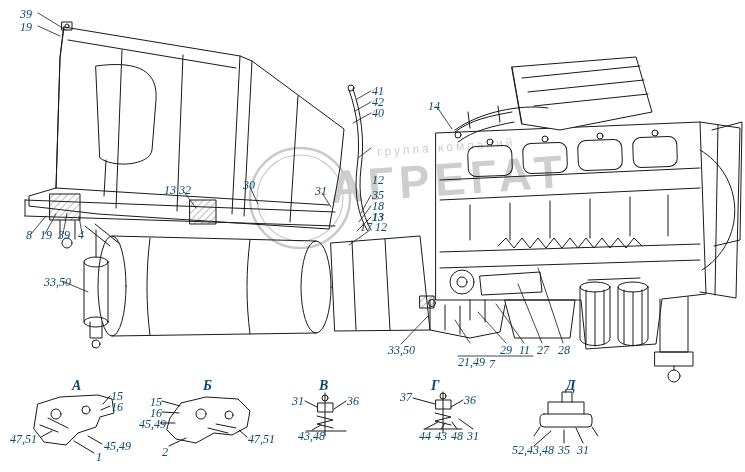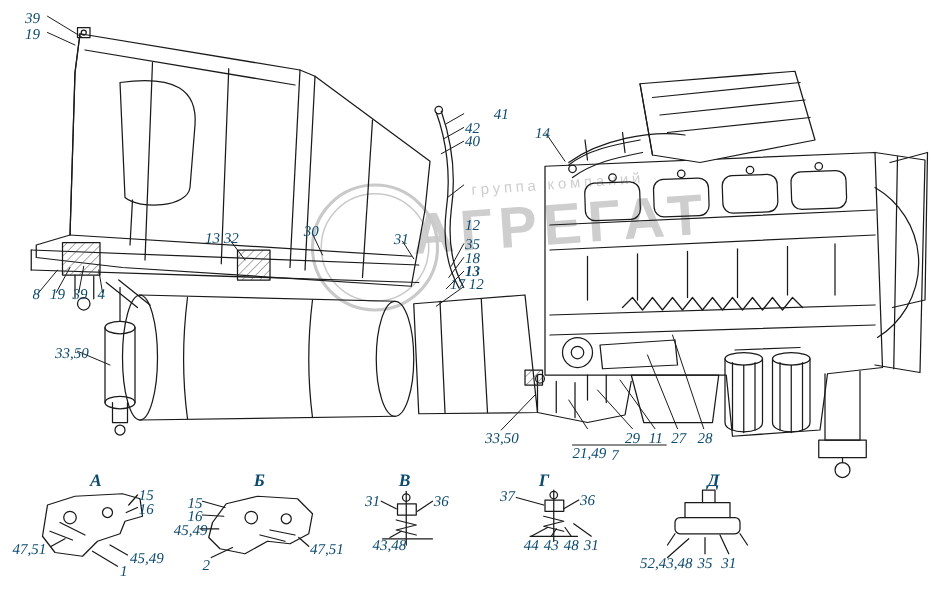--- a/index.html
+++ b/index.html
@@ -233,21 +233,21 @@
         <path d="M562,402 L562,392 L572,392 L572,402"></path>
         <path d="M540,427 L534,436 M592,427 L598,436"></path>
         <path d="M534,446 L551,431 M564,443 L564,430 M583,443 L576,428"></path>
       </g>
     </g>
   </svg>
 
   <div id="label-layer">
       <span class="label" style="left: 20px; top: 8px;">39</span>
       <span class="label" style="left: 20px; top: 21px;">19</span>
-      <span class="label" style="left: 372px; top: 85px; margin-left: 23px;">41</span>
+      <span class="label" style="left: 372px; top: 85px;">41</span>
       <span class="label" style="left: 372px; top: 96px;">42</span>
       <span class="label" style="left: 372px; top: 107px;">40</span>
       <span class="label" style="left: 428px; top: 100px;">14</span>
       <span class="label" style="left: 372px; top: 142px; margin-top: 32px;">12</span>
       <span class="label" style="left: 164px; top: 184px;">13 32</span>
       <span class="label" style="left: 243px; top: 179px;">30</span>
       <span class="label" style="left: 315px; top: 185px;">31</span>
       <span class="label" style="left: 372px; top: 189px;">35</span>
       <span class="label" style="left: 372px; top: 200px;">18</span>
       <span class="label" style="left: 372px; top: 211px; font-weight: bold;">13</span>

